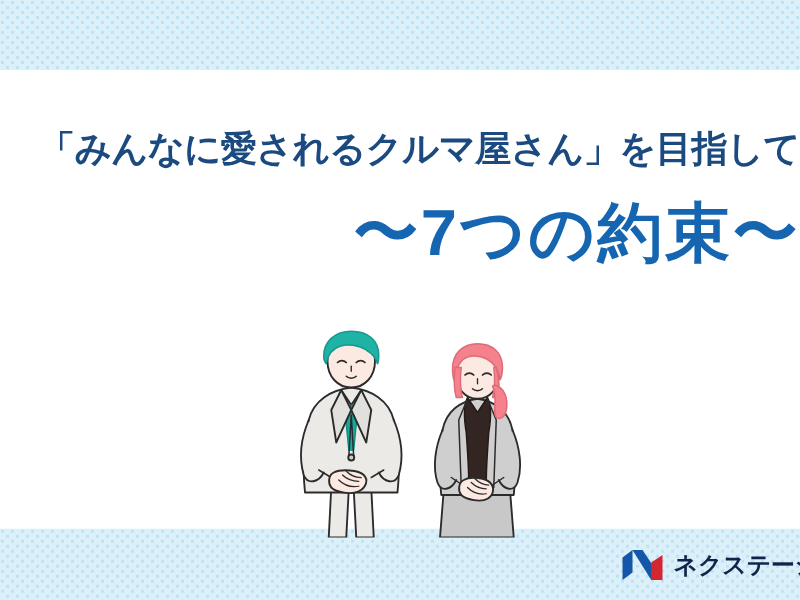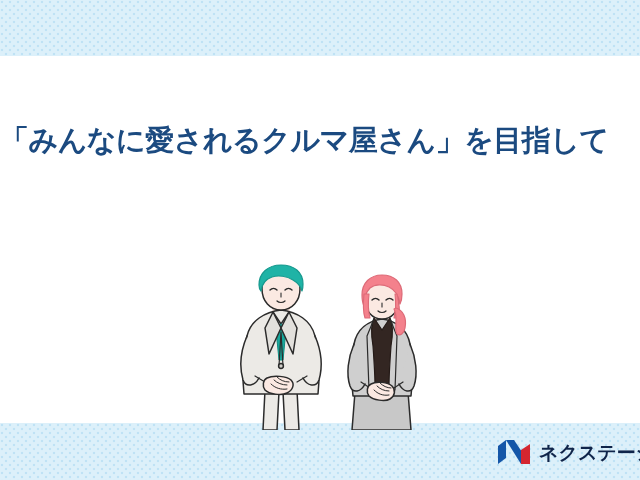--- a/index.html
+++ b/index.html
@@ -39,23 +39,23 @@
   }
   .dot-band.bottom {
     top: 423px;
     height: 57px;
   }
 
   
   .headline {
     position: absolute;
     left: 0;
-    top: 120px;
+    top: 100px;
     width: 640px;
-    text-align: left;
+    text-align: right;
   }
   .headline-line1 {
     font-size: 29px;
     line-height: 40px;
     font-weight: 700;
     color: #1b4a80;
     letter-spacing: -0.5px;
     white-space: nowrap;
   }
   .headline-line2 {
@@ -112,20 +112,21 @@
 <body>
 
 <div class="banner">
 
   <div class="dot-band top"></div>
 
   <div class="dot-band bottom"></div>
 
   <div class="headline">
     <div class="headline-line1">「みんなに愛されるクルマ屋さん」を目指して</div>
+    <div class="headline-line2">〜7つの約束〜</div>
   </div>
 
   <div class="people">
     <svg viewBox="0 0 205 168" xmlns="http://www.w3.org/2000/svg">
       <g fill="none" stroke="#2b2b2b" stroke-width="1.5" stroke-linecap="round" stroke-linejoin="round">
 
         <g>
 
           <path d="M40 128 L38 168 L52 168 L54 130 Z" fill="#eceae6"></path>
           <path d="M58 130 L60 168 L74 168 L72 128 Z" fill="#eceae6"></path>

